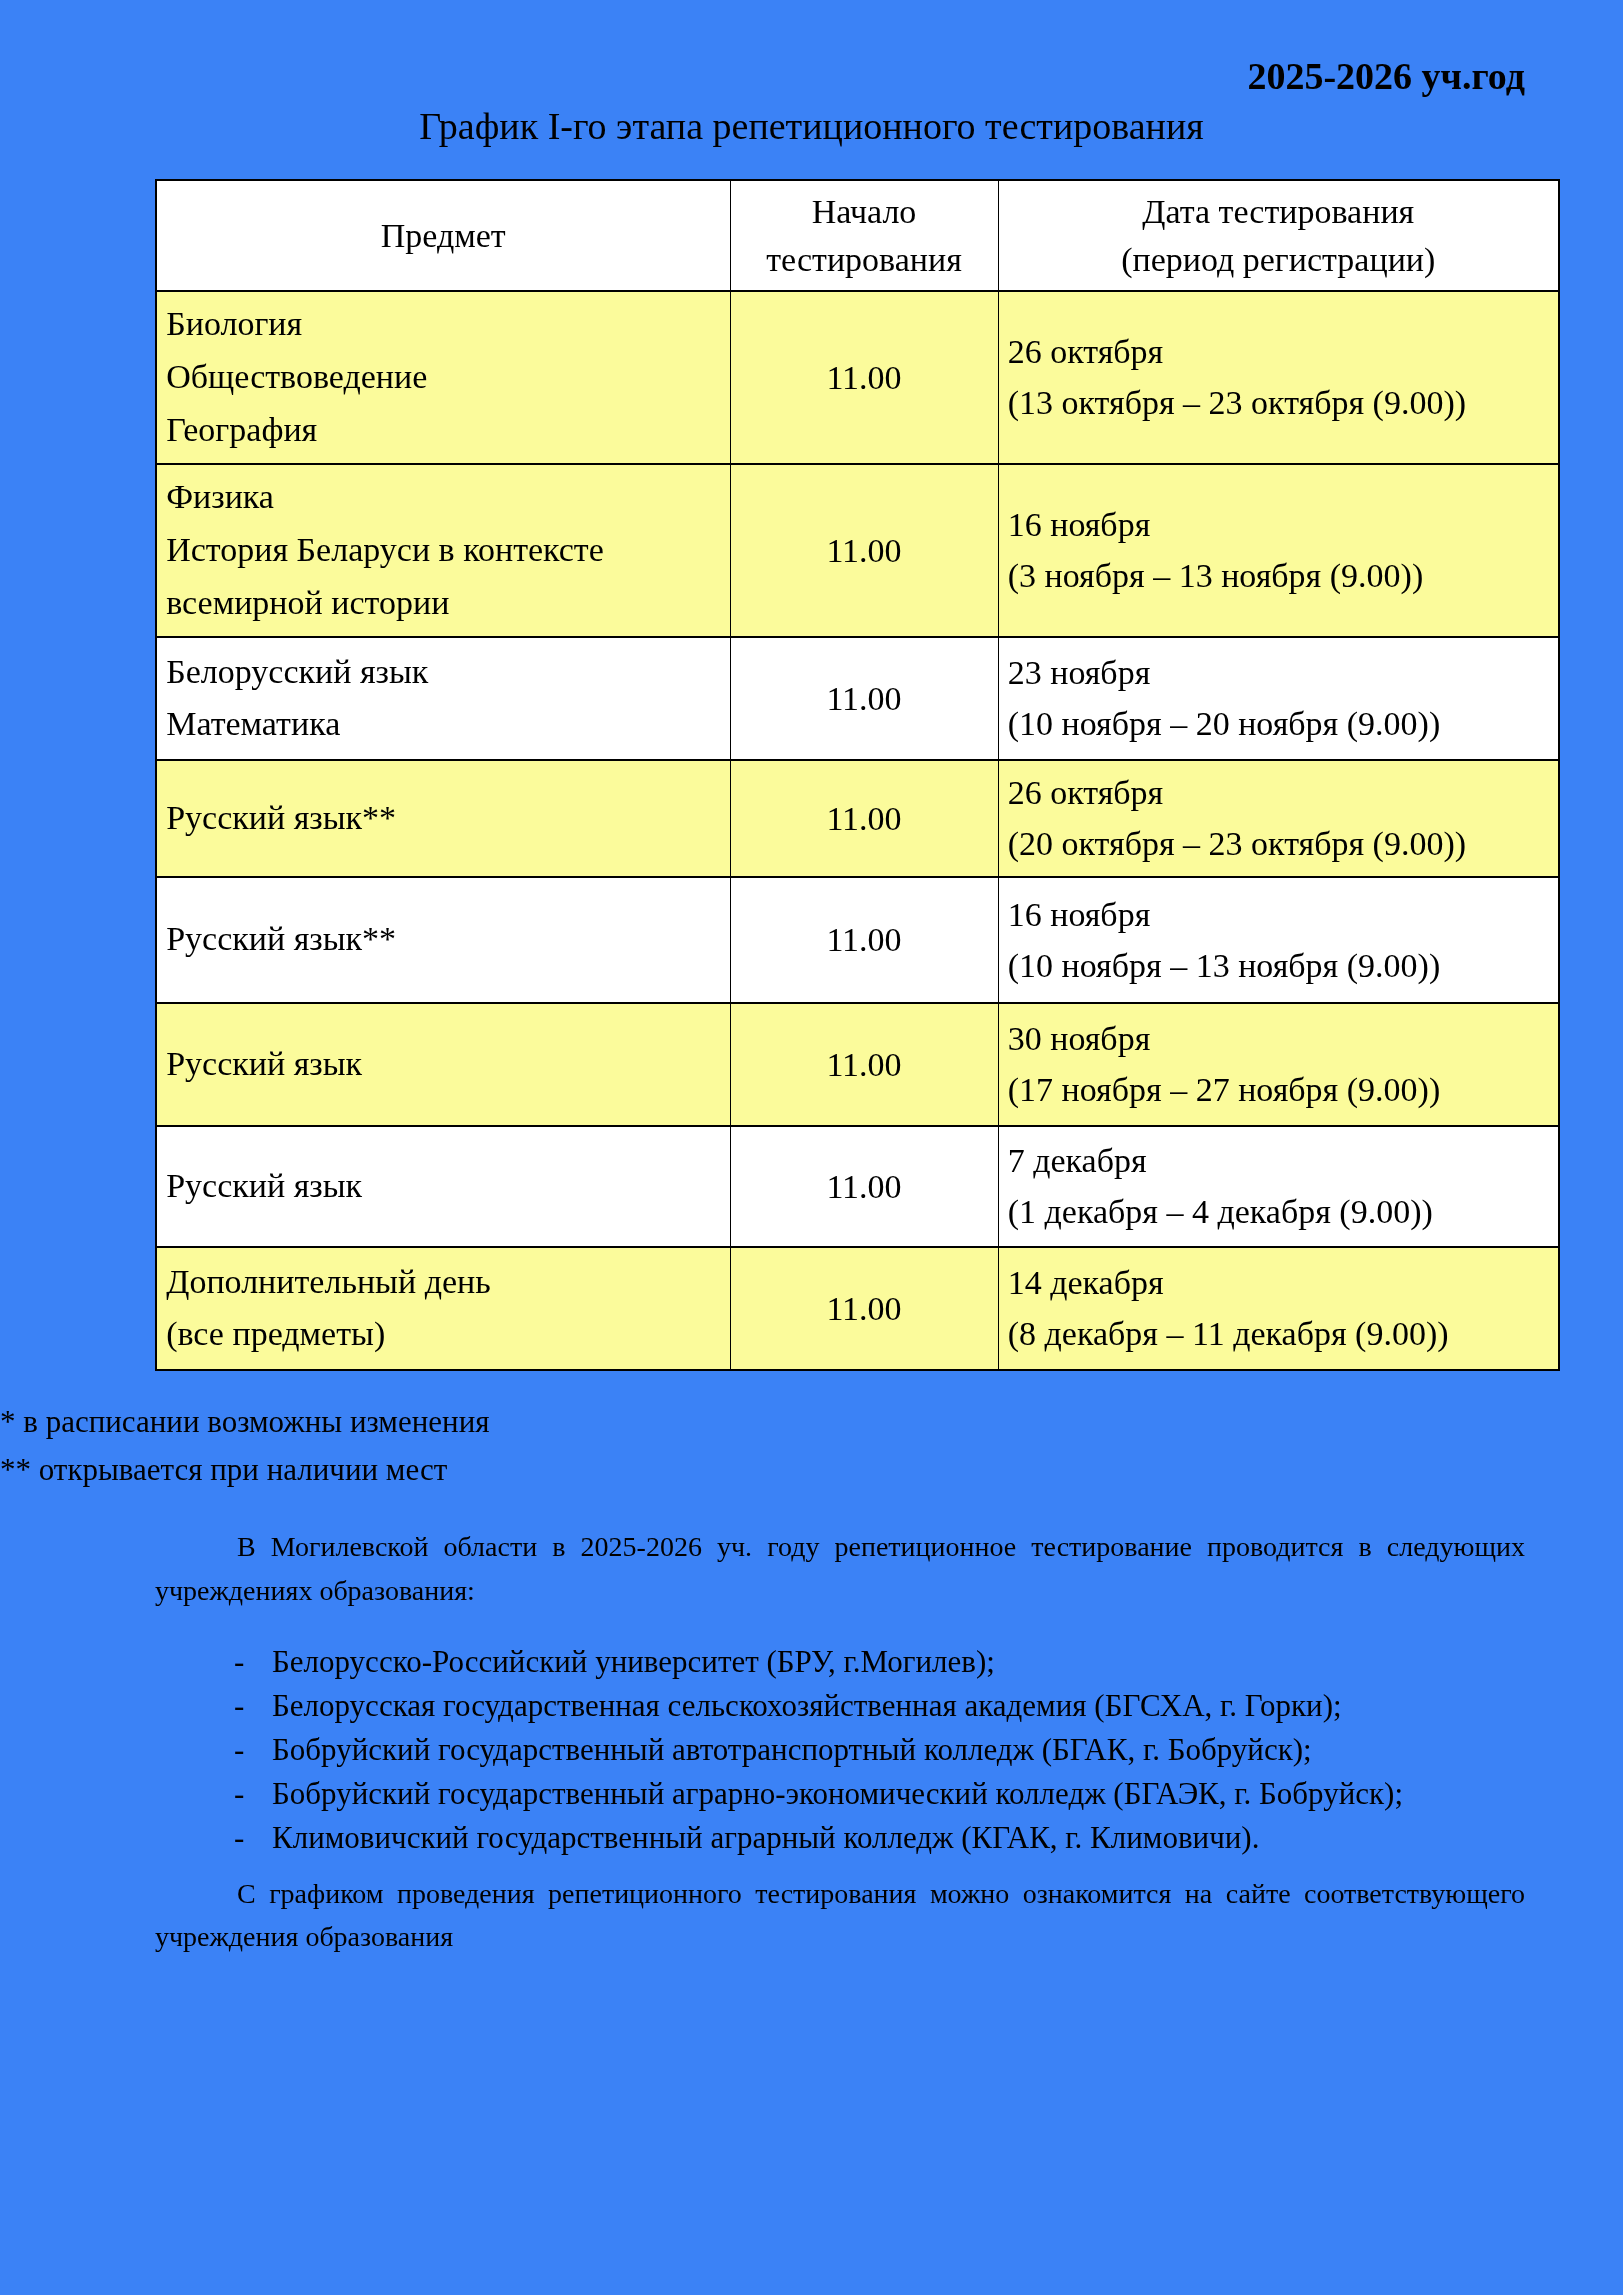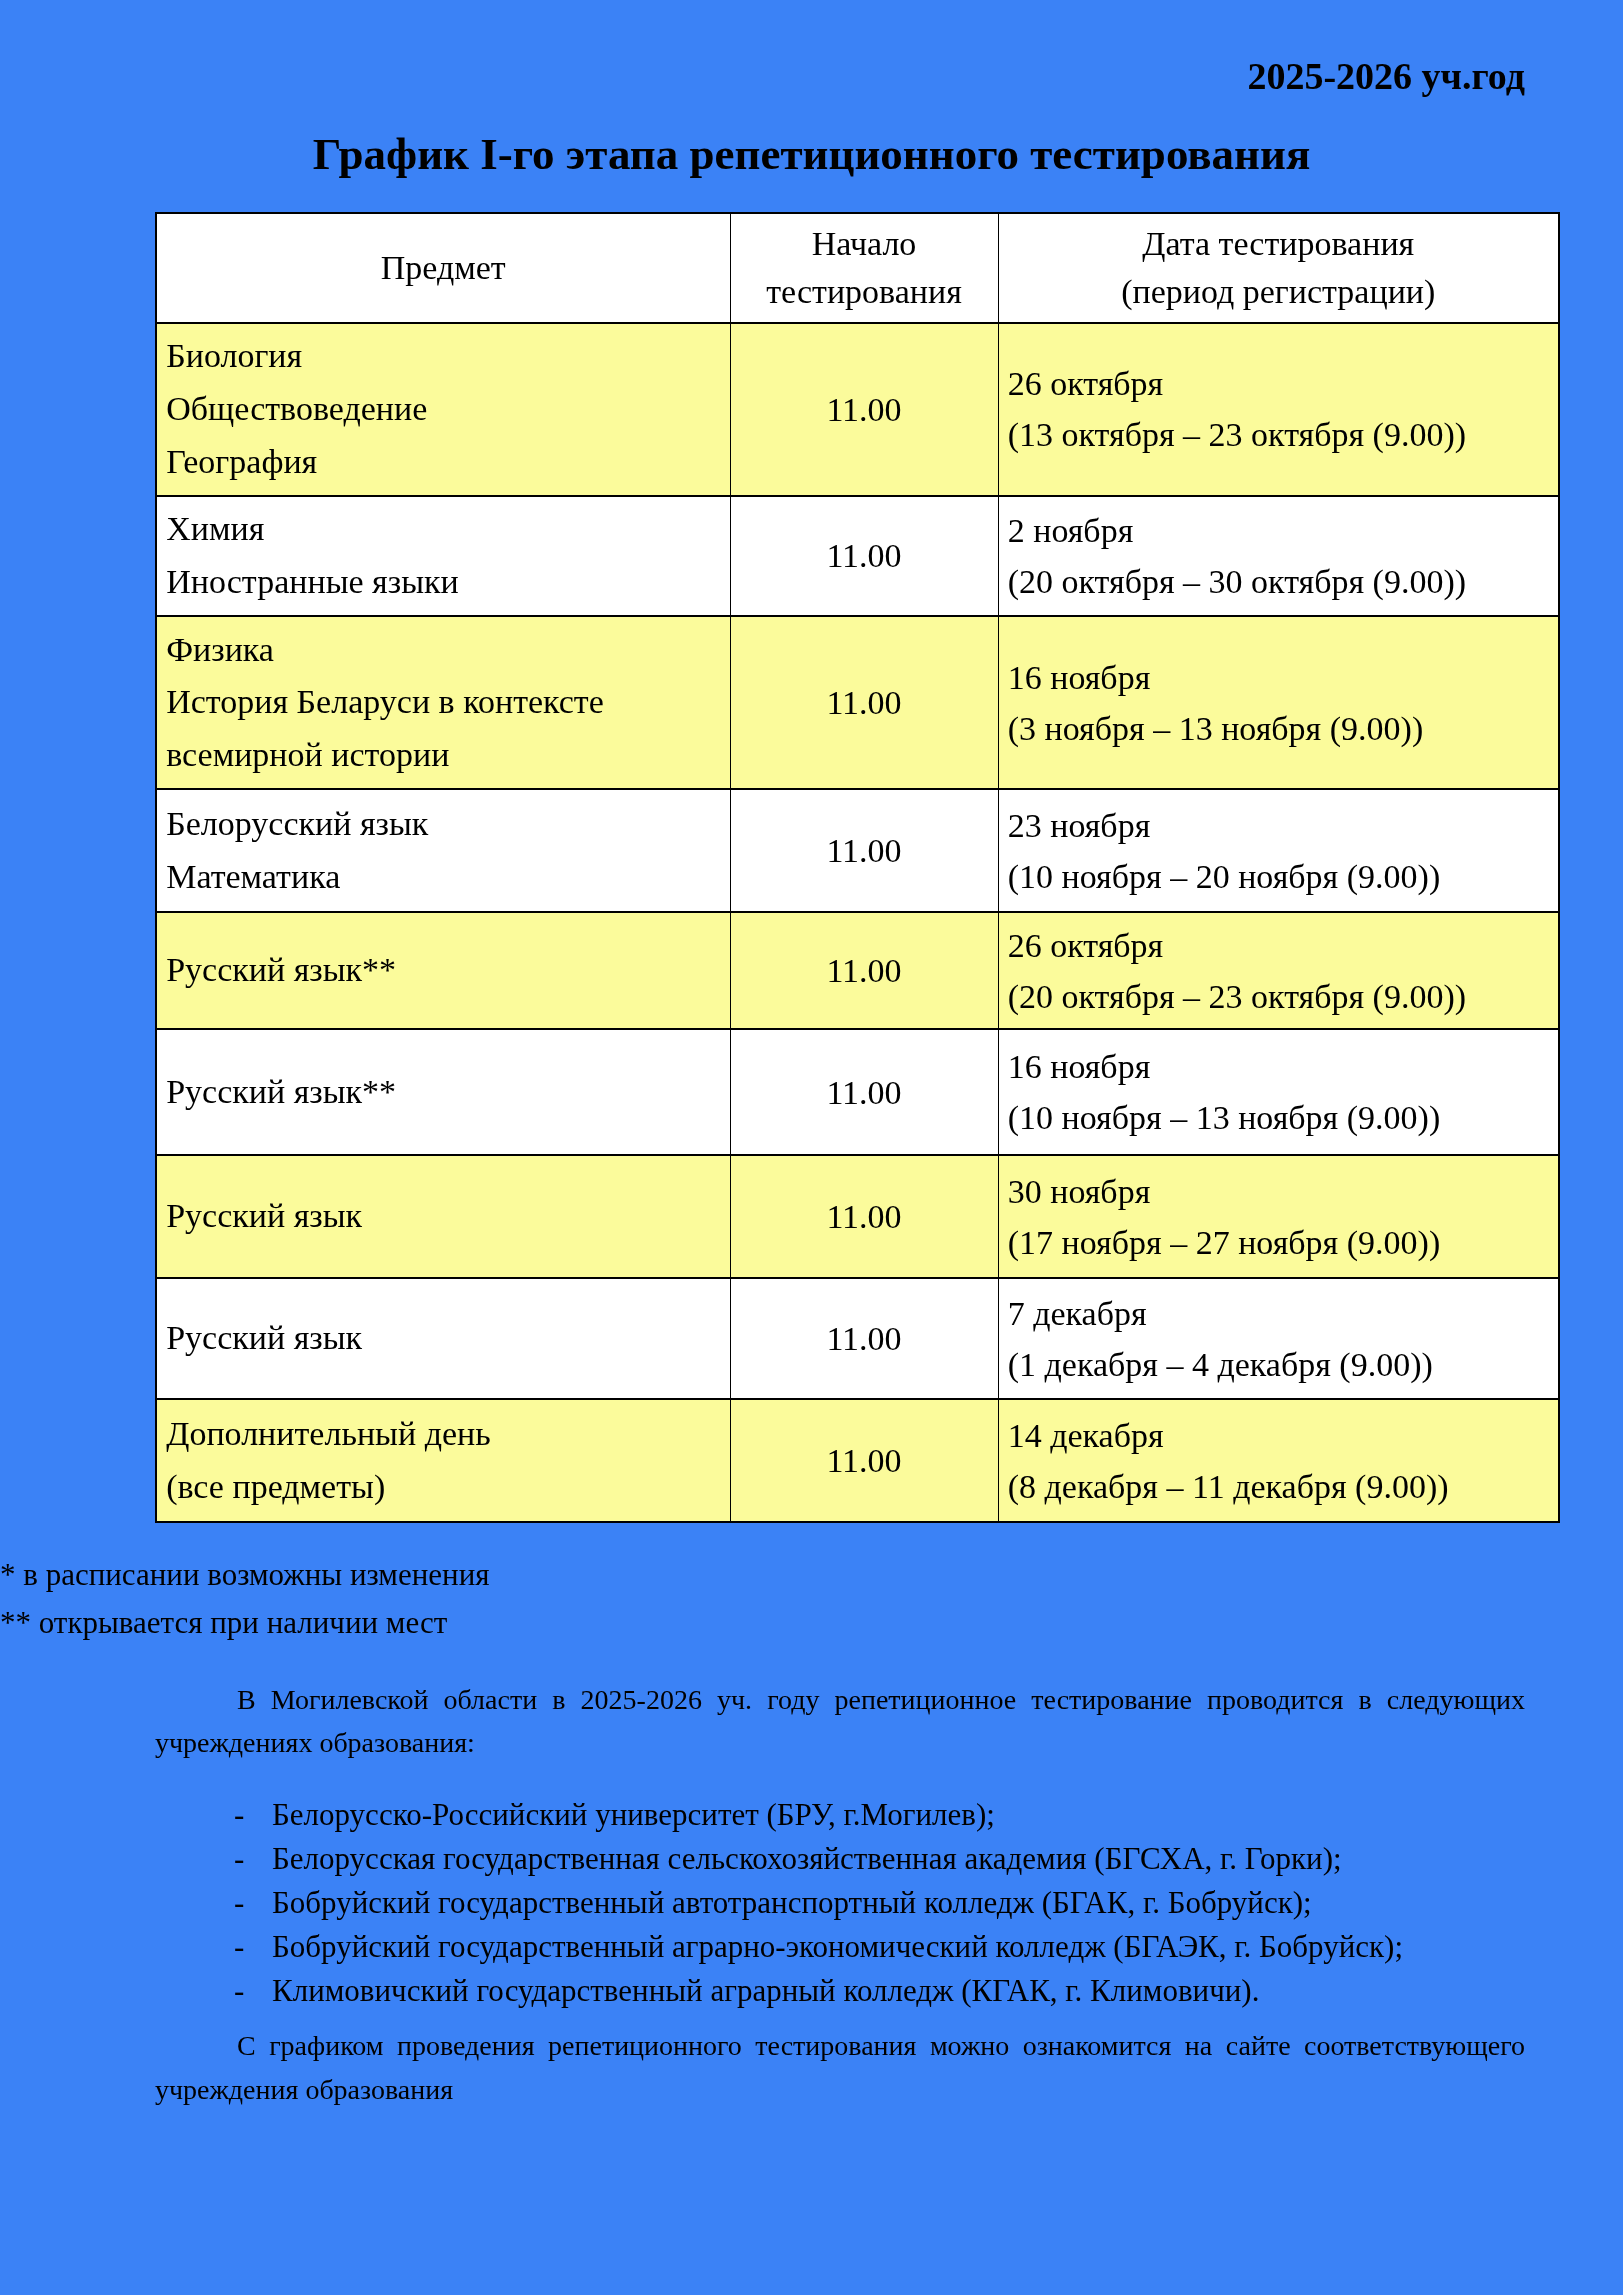--- a/index.html
+++ b/index.html
@@ -15,24 +15,24 @@
     padding-top: 56px;
   }
   .year {
     text-align: right;
     padding-right: 98px;
     font-size: 38px;
     font-weight: bold;
     line-height: 1.1;
   }
   .title-1 {
-    margin-top: 31px;
+    margin-top: 7px;
     text-align: center;
-    font-size: 45px;
-    font-weight: bold;
+    font-size: 38px;
+    font-weight: normal;
     line-height: 1.15;
   }
   .title-2 {
     margin-top: 9.2px;
     text-align: center;
     font-size: 37px;
     font-weight: normal;
     line-height: 1.15;
   }
   table.schedule {
@@ -124,27 +124,20 @@
       </tr>
 
       <tr class="row-yellow h-r1">
         <td class="subject multiline">Биология
 Обществоведение
 География</td>
         <td class="time">11.00</td>
         <td class="date multiline">26 октября
 (13 октября – 23 октября (9.00))</td>
       </tr>
-      <tr class="row-white h-r2">
-        <td class="subject multiline">Химия
-Иностранные языки</td>
-        <td class="time">11.00</td>
-        <td class="date multiline">2 ноября
-(20 октября – 30 октября (9.00))</td>
-      </tr>
       <tr class="row-yellow h-r3">
         <td class="subject multiline">Физика
 История Беларуси в контексте
 всемирной истории</td>
         <td class="time">11.00</td>
         <td class="date multiline">16 ноября
 (3 ноября – 13 ноября (9.00))</td>
       </tr>
       <tr class="row-white h-r4">
         <td class="subject multiline">Белорусский язык

